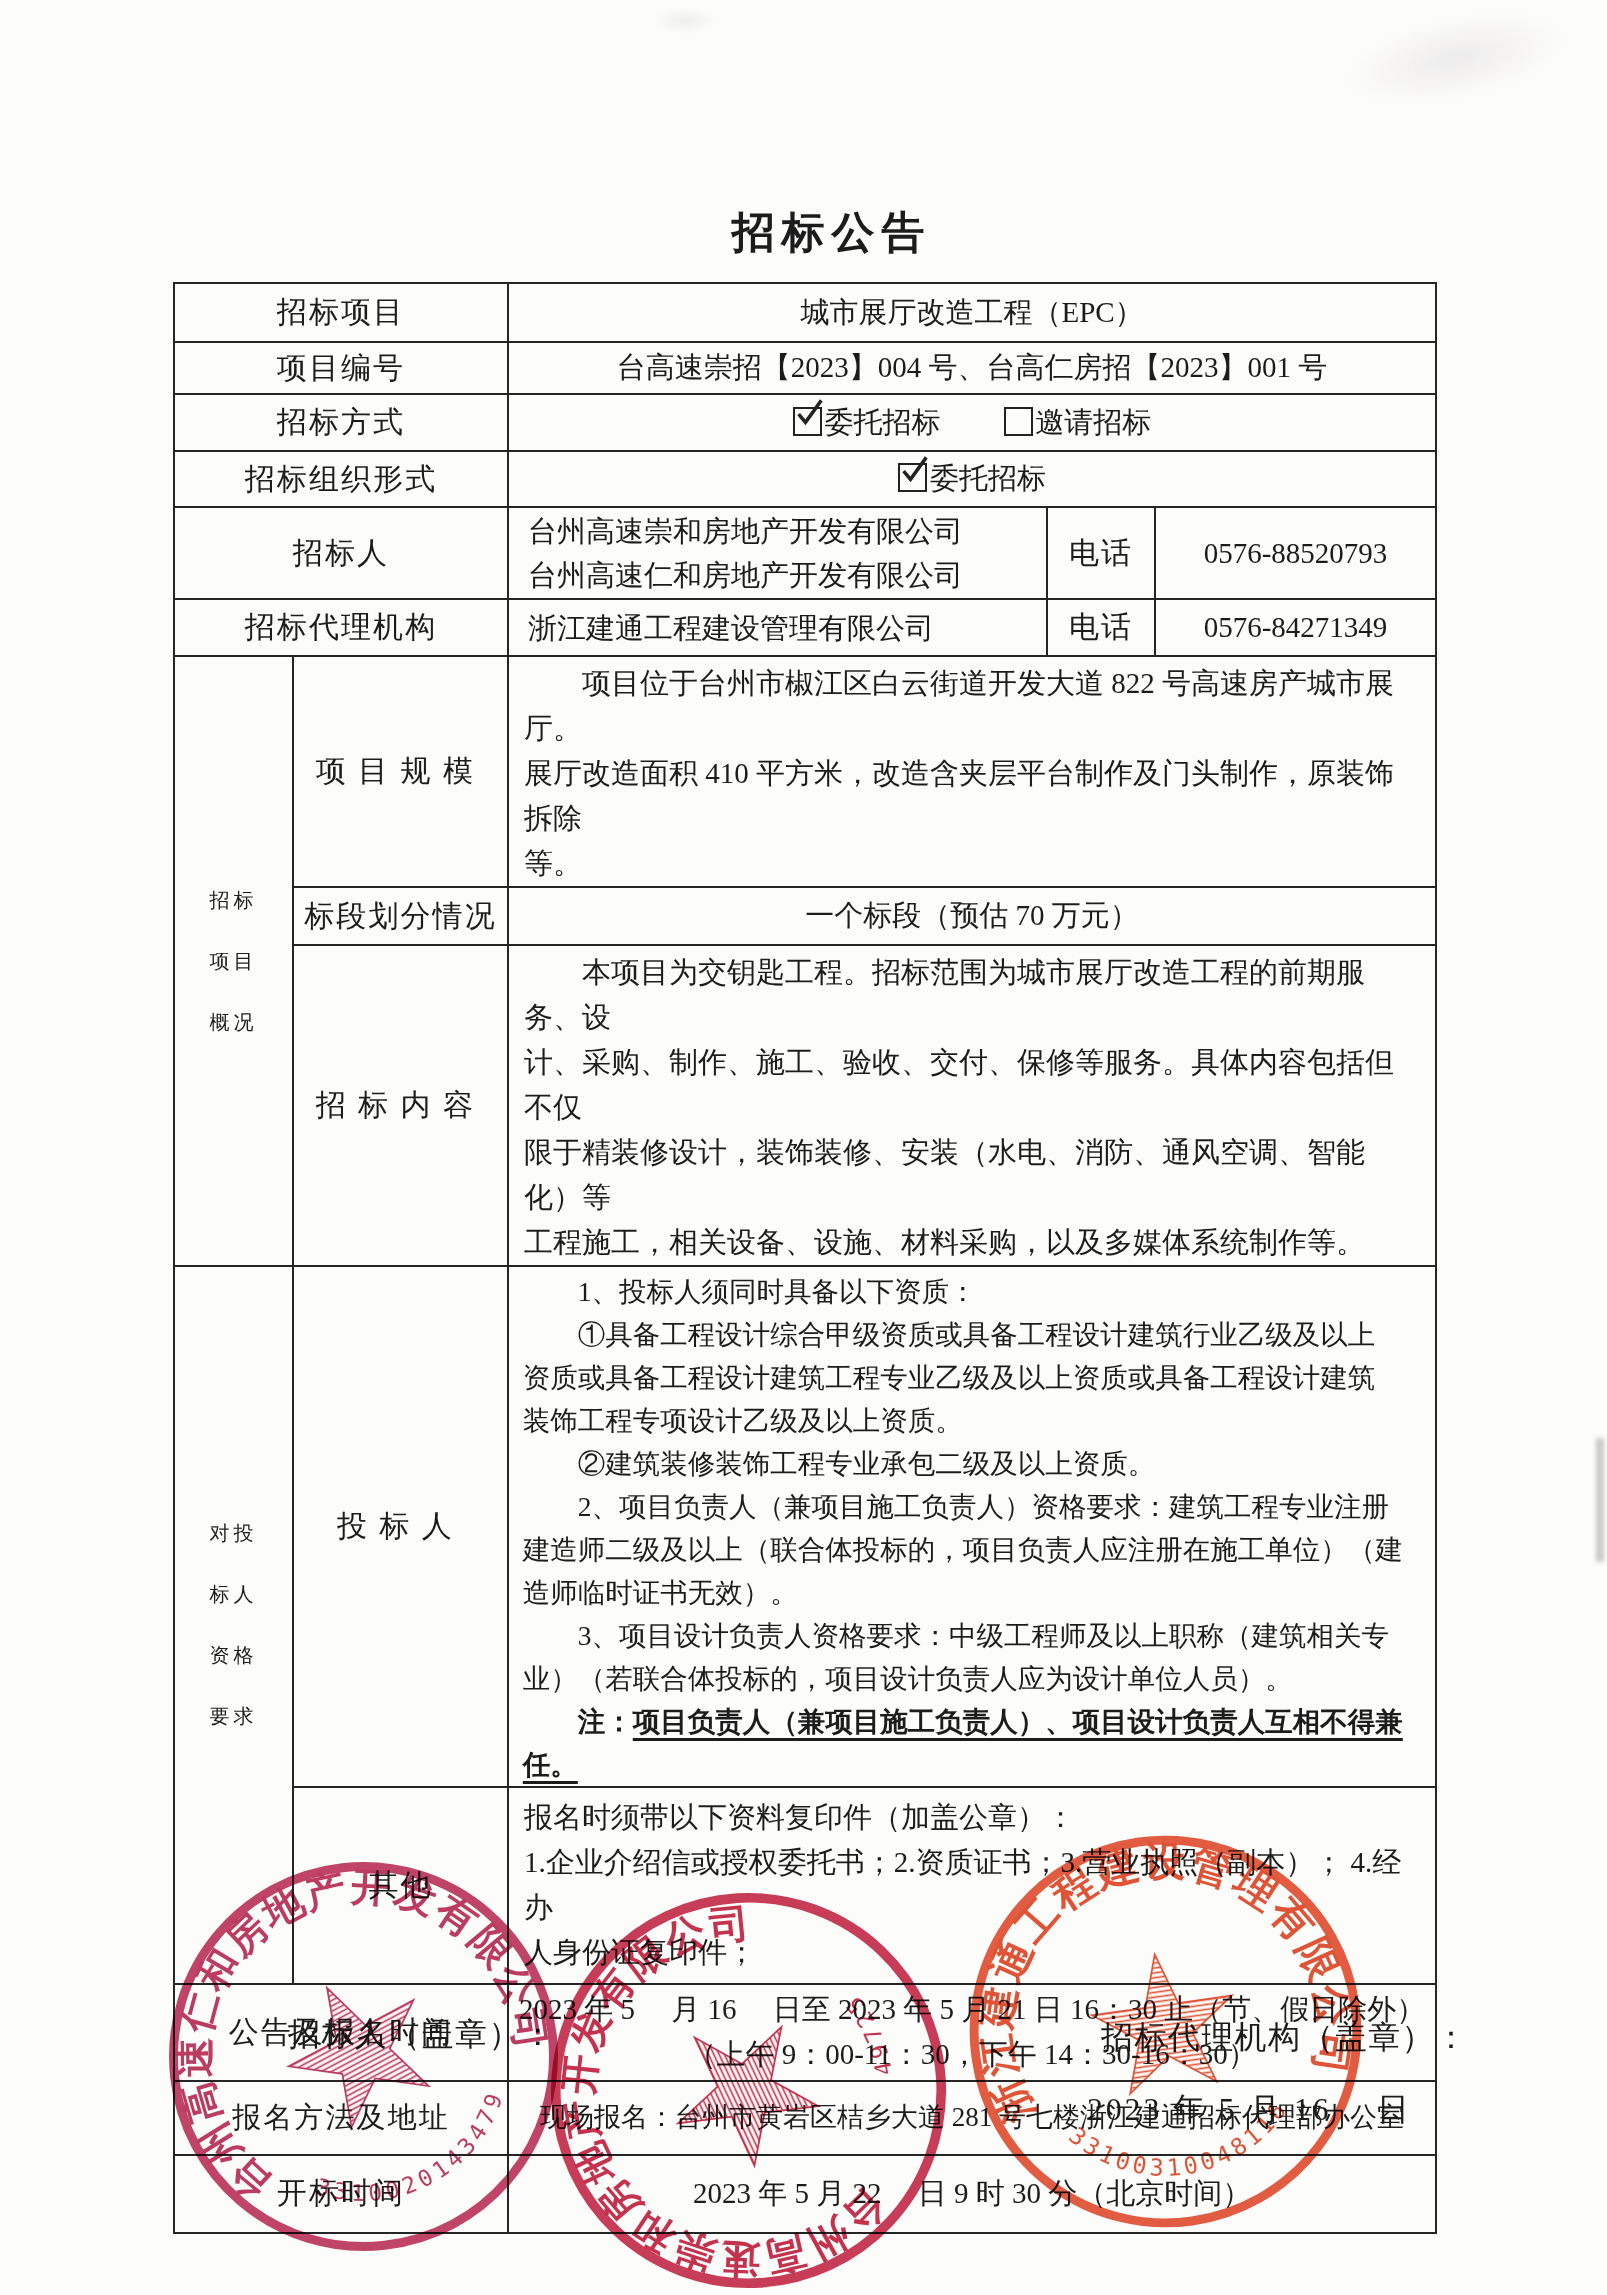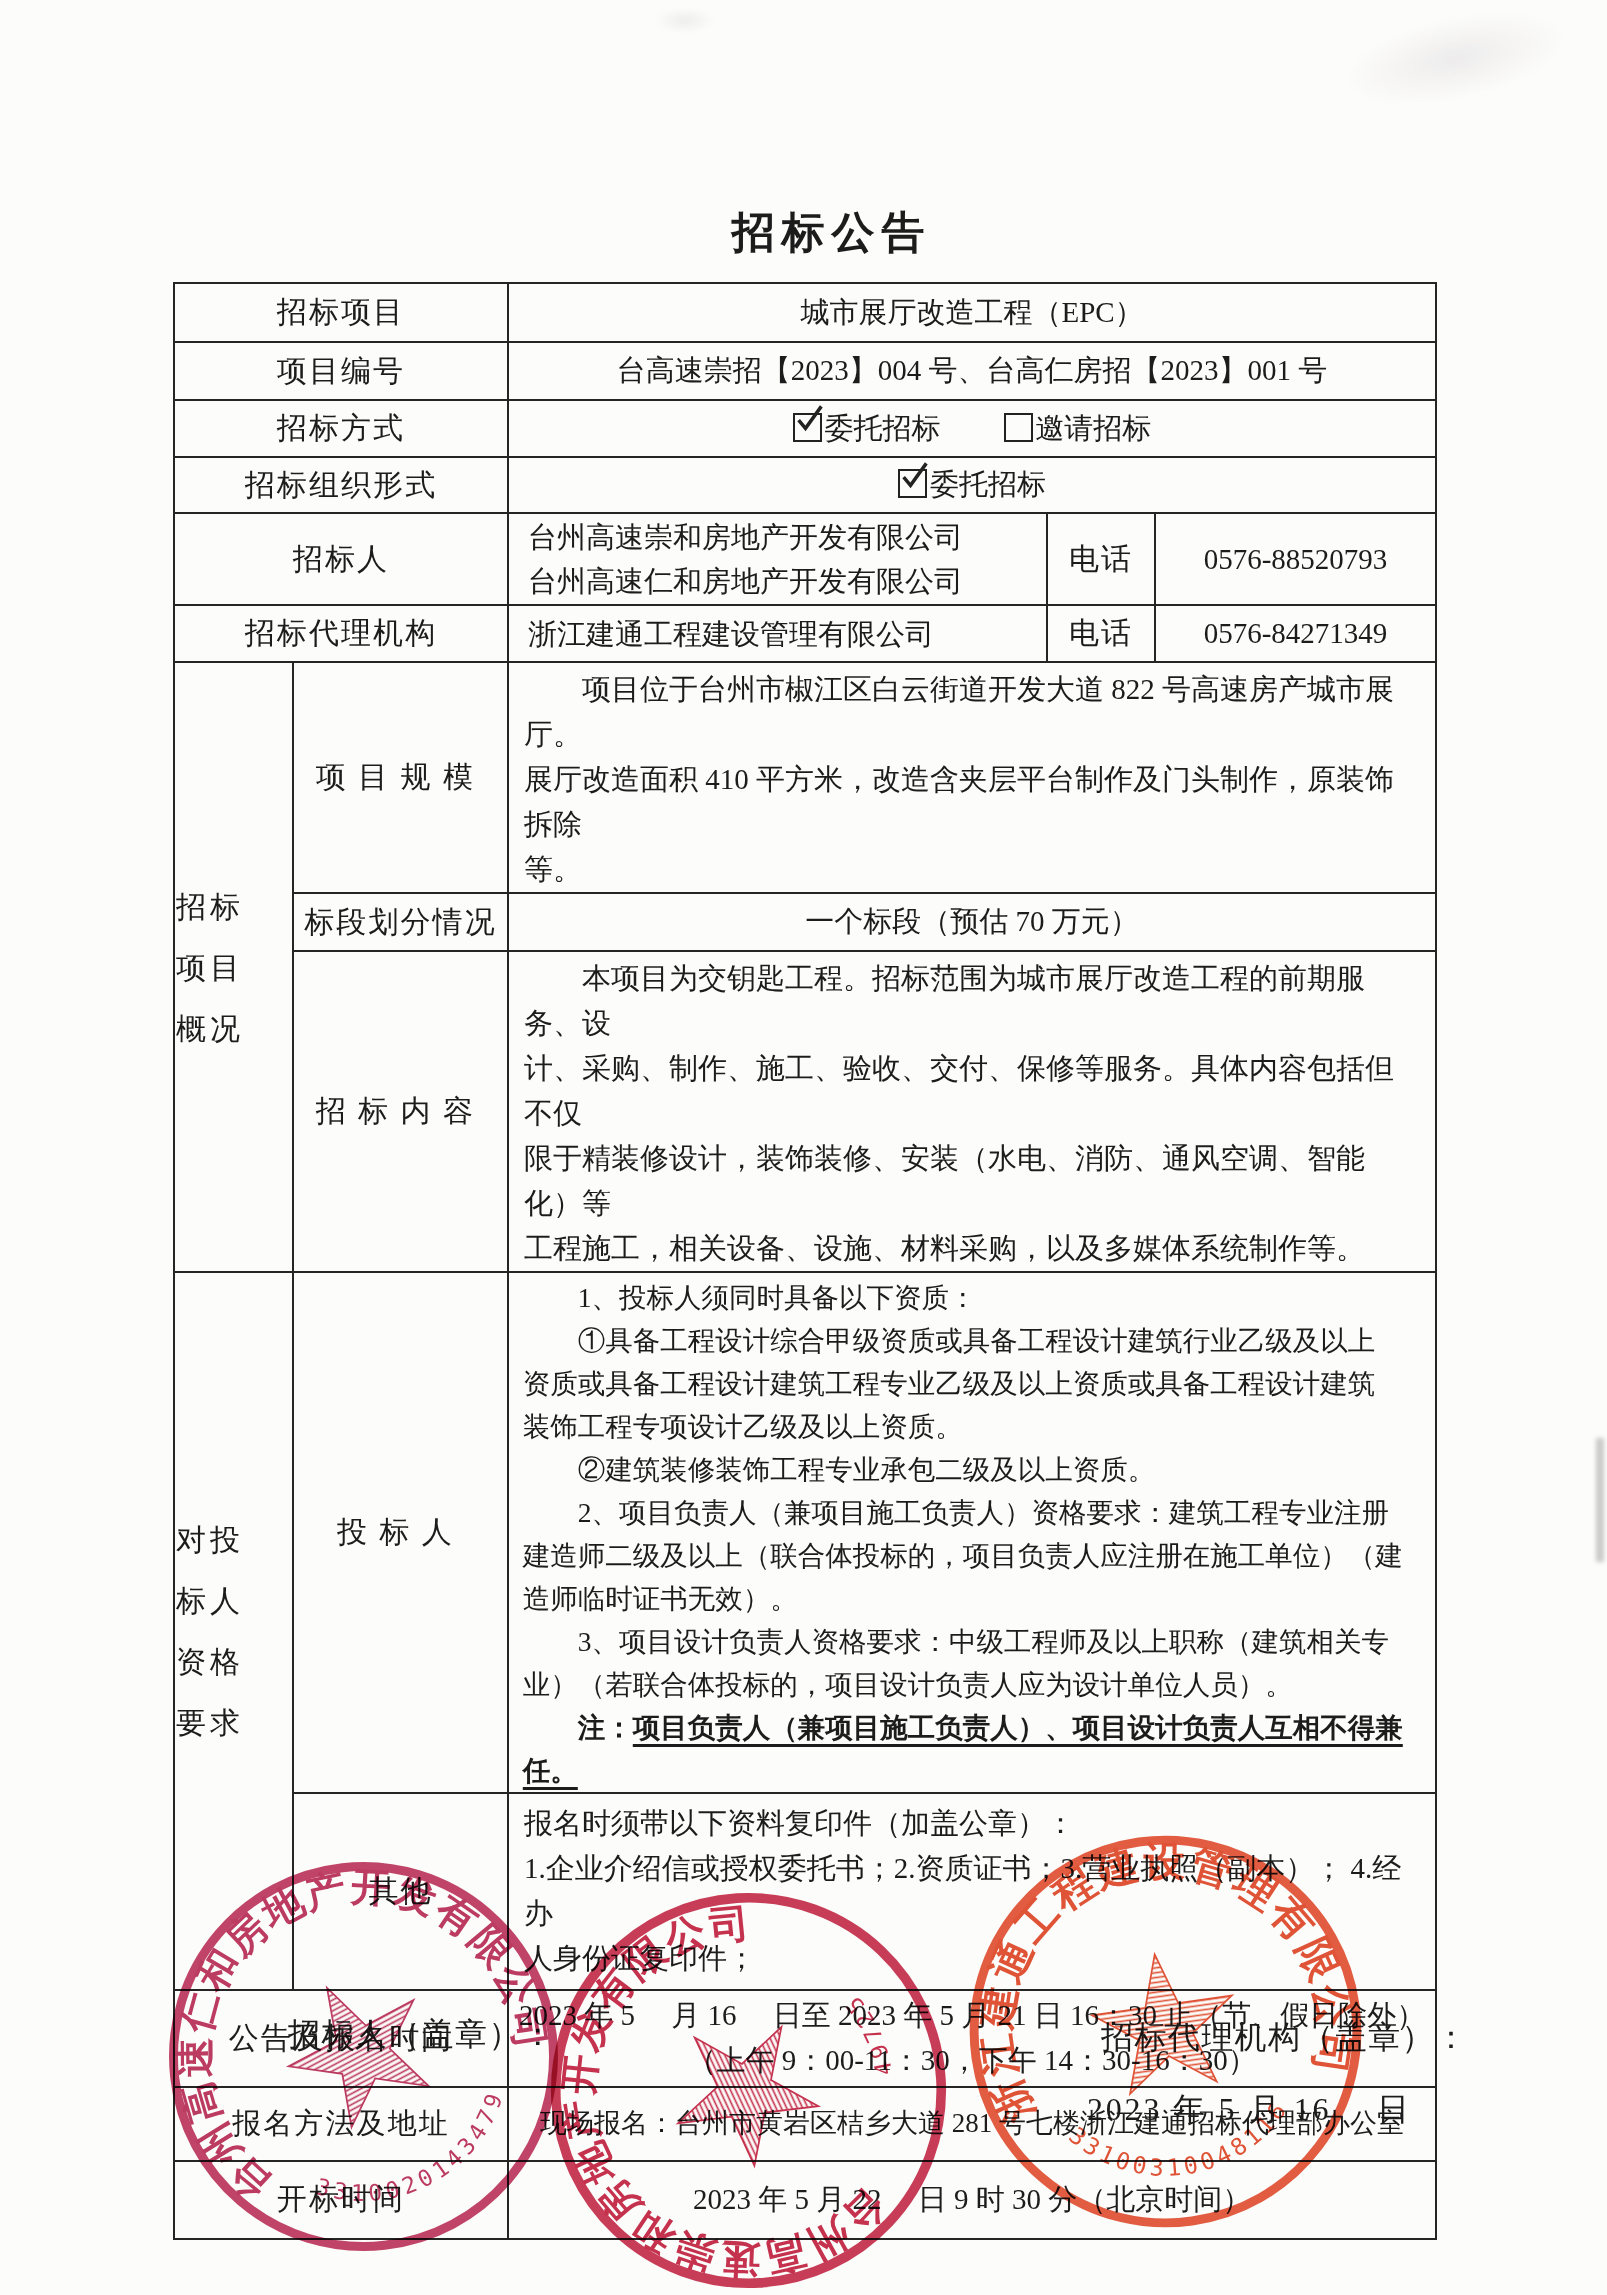--- a/index.html
+++ b/index.html
@@ -22,21 +22,21 @@
   table.tender td{
     border:2.1px solid #252525;
     vertical-align:middle;
     overflow:hidden;
   }
   td.lbl{
     text-align:center;font-size:30px;letter-spacing:2.1px;
   }
   td.lbl-sp{ text-align:center;font-size:30px;letter-spacing:12.4px; }
   td.vlbl{
-    font-size:30px;letter-spacing:4.1px;
+    text-align:center;font-size:20px;letter-spacing:4.1px;
     white-space:pre-line;line-height:61px;
   }
   td.val{ text-align:center;font-size:29px; }
   td.val-left{ text-align:left;font-size:29px;padding-left:19px;line-height:44px; }
   td.para{
     text-align:left;vertical-align:top;font-size:29px;
     padding:4.1px 12.4px 0 15px;line-height:47px;white-space:pre-line;
   }
   td.para-tight{
     text-align:left;vertical-align:top;font-size:27.5px;
@@ -102,21 +102,21 @@
       <col style="width:108px">
         <col style="width:281px">
     </colgroup>
 
     <tbody>
         <tr style="height:59px">
       <td class="lbl" colspan="2">招标项目</td>
       <td class="val" colspan="3">城市展厅改造工程（EPC）</td>
     </tr>
 
-    <tr style="height:58px">
+    <tr style="height:52px">
       <td class="lbl" colspan="2">项目编号</td>
       <td class="val" colspan="3">台高速崇招【2023】004 号、台高仁房招【2023】001 号</td>
     </tr>
 
     <tr style="height:57px">
       <td class="lbl" colspan="2">招标方式</td>
       <td class="val" colspan="3">
         <span class="cb-group"><span class="cb"><svg width="32" height="33" viewBox="0 0 46 48">
                   <polyline points="5,22 15,34 38,2" fill="none" stroke="#222" stroke-width="5"></polyline>
                 </svg></span><span>委托招标</span></span><span class="cb-gap"></span><span class="cb-group"><span class="cb"></span><span>邀请招标</span></span>

